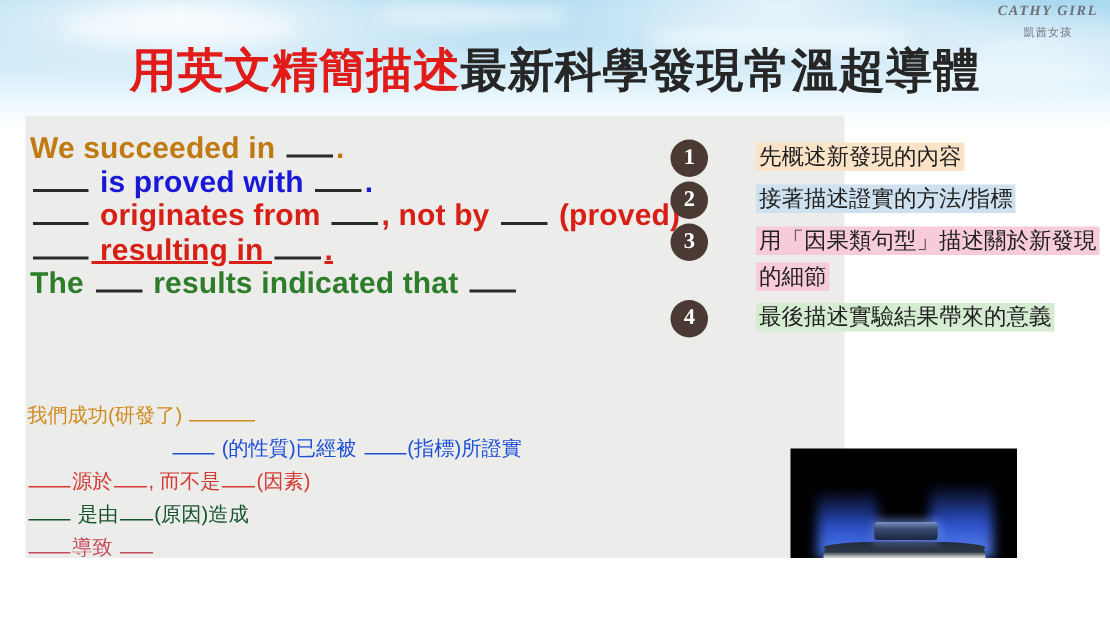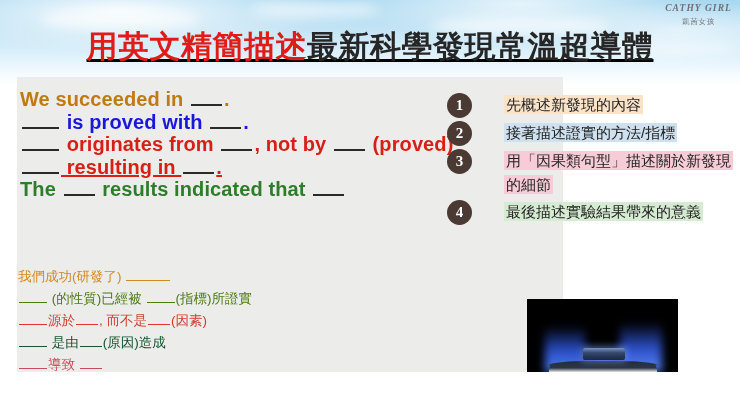--- a/index.html
+++ b/index.html
@@ -70,21 +70,20 @@
   .title {
     position: absolute;
     left: 0;
     top: 26px;
     width: 740px;
     text-align: center;
     font-size: 31px;
     font-weight: bold;
     letter-spacing: 0.5px;
     white-space: nowrap;
-    text-decoration: underline;
   }
   .title .t-red {
     color: #e01b18;
   }
   .title .t-dark {
     color: #262626;
   }
 
   
   .panel {
@@ -298,21 +297,21 @@
   <div class="en-block">
       <div class="en-line" style="color: rgb(192, 122, 18);"><span>We succeeded in </span><span class="bl bl-m"></span><span>.</span></div>
       <div class="en-line" style="color: rgb(26, 24, 216);"><span class="bl bl-l"></span><span> is proved with </span><span class="bl bl-m"></span><span>.</span></div>
       <div class="en-line" style="color: rgb(216, 31, 22);"><span class="bl bl-l"></span><span> originates from </span><span class="bl bl-m"></span><span>, not by </span><span class="bl bl-m"></span><span> (proved)</span></div>
       <div class="en-line" style="color: rgb(216, 31, 22); text-decoration: underline;"><span class="bl bl-l"></span><span> resulting in </span><span class="bl bl-m"></span><span>.</span></div>
       <div class="en-line" style="color: rgb(46, 125, 43);"><span>The </span><span class="bl bl-m"></span><span> results indicated that </span><span class="bl bl-m"></span></div>
     </div>
 
   <div class="zh-block">
       <div class="zh-line" style="color: rgb(208, 138, 30);"><span>我們成功(研發了) </span><span class="zbl zbl-l"></span></div>
-      <div class="zh-line" style="color: #4d7c0f;"><span class="zbl zbl-m"></span><span> (的性質)已經被 </span><span class="zbl zbl-m"></span><span>(指標)所證實</span></div>
+      <div class="zh-line" style="color: #1d4ed8; text-align: right;"><span class="zbl zbl-m"></span><span> (的性質)已經被 </span><span class="zbl zbl-m"></span><span>(指標)所證實</span></div>
       <div class="zh-line" style="color: rgb(212, 58, 50);"><span class="zbl zbl-m"></span><span>源於</span><span class="zbl zbl-s"></span><span>, 而不是</span><span class="zbl zbl-s"></span><span>(因素)</span></div>
       <div class="zh-line" style="color: #14532d;"><span class="zbl zbl-m"></span><span> 是由</span><span class="zbl zbl-s"></span><span>(原因)造成</span></div>
       <div class="zh-line" style="color: rgb(196, 77, 90);"><span class="zbl zbl-m"></span><span>導致 </span><span class="zbl zbl-s"></span></div>
       <div class="zh-line" style="color: #6d28d9;"><span class="zbl zbl-m"></span><span>的結果顯示</span><span class="zbl zbl-s"></span></div>
     </div>
 
   <div class="steps">
       <div class="step">
         <div class="step-num">1</div>
         <div class="step-text hl-1"><span style="background: rgb(251, 227, 200);">先概述新發現的內容</span></div>

